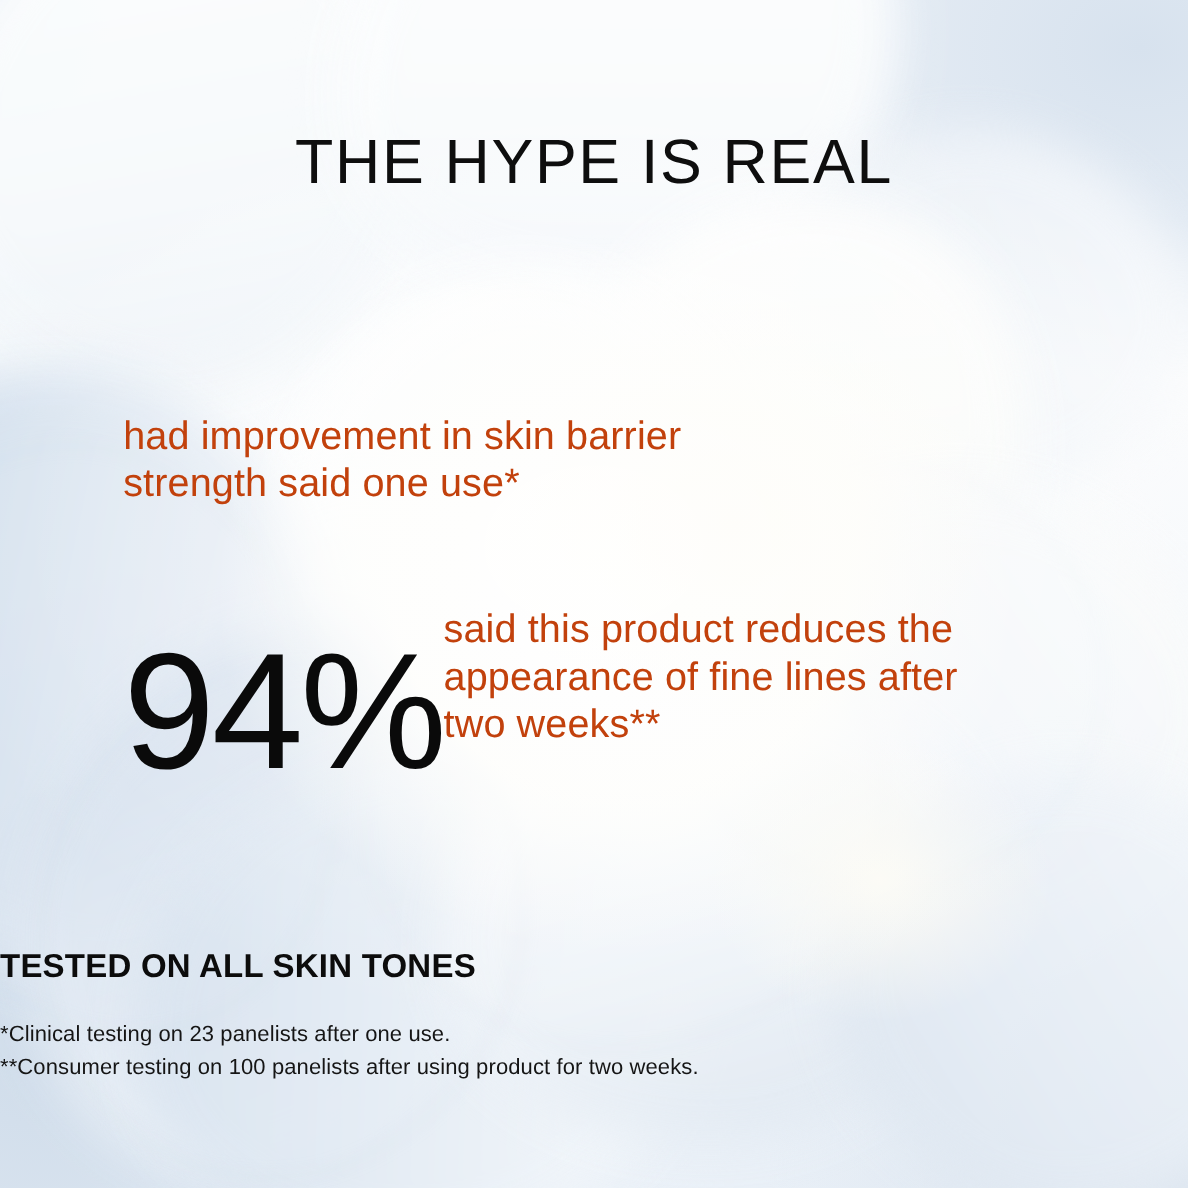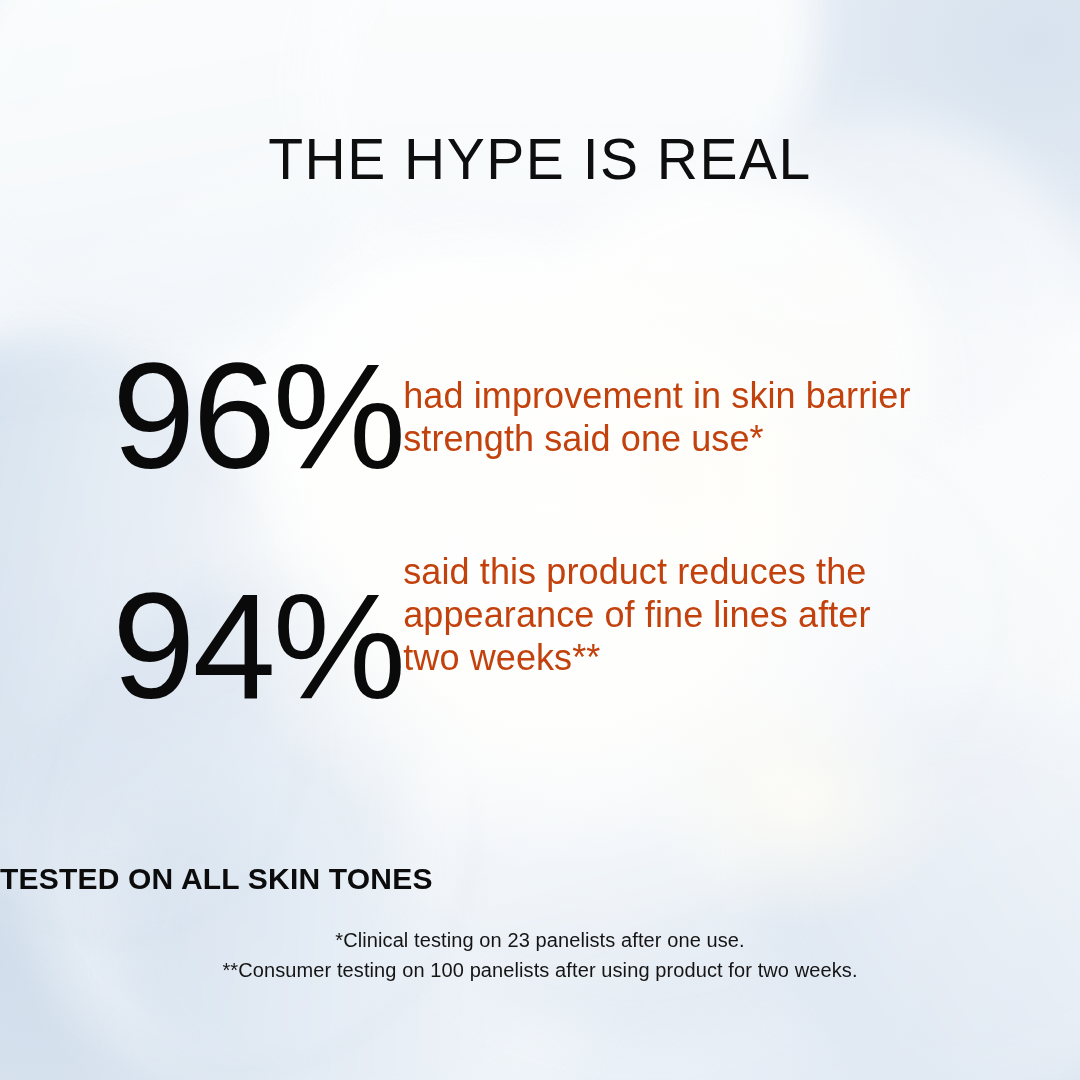--- a/index.html
+++ b/index.html
@@ -158,21 +158,20 @@
     top: 118px;
     left: 0;
     width: 1080px;
     text-align: center;
     font-size: 57px;
     font-weight: 300;
     letter-spacing: 1.5px;
     line-height: 1.05;
     color: #0e0e0e;
     white-space: nowrap;
-    margin-top: 12px;
   }
 
   .stat {
     position: absolute;
     left: 112px;
     width: 860px;
     display: flex;
     align-items: flex-start;
   }
 
@@ -215,21 +214,20 @@
     letter-spacing: .2px;
     color: #0c0c0c;
     white-space: nowrap;
   }
 
   .footnotes {
     position: absolute;
     top: 925px;
     left: 0;
     width: 1080px;
-    text-align: center;
   }
 
   .footnote {
     font-size: 20px;
     font-weight: 400;
     line-height: 1.52;
     letter-spacing: .1px;
     color: #151515;
     white-space: nowrap;
   }
@@ -268,21 +266,20 @@
     <div class="bglayer bloom"></div>
     <div class="bglayer warm"></div>
     <div class="bglayer haze"></div>
   </div>
 
   <div id="content">
 
     <div class="headline">THE HYPE IS REAL</div>
 
     <div class="stat stat-1">
-      <div class="stat-num">96%</div>
       <div class="stat-text">
         <div>had improvement in skin barrier</div>
         <div>strength said one use*</div>
       </div>
     </div>
 
     <div class="stat stat-2">
       <div class="stat-num">94%</div>
       <div class="stat-text">
         <div>said this product reduces the</div>

